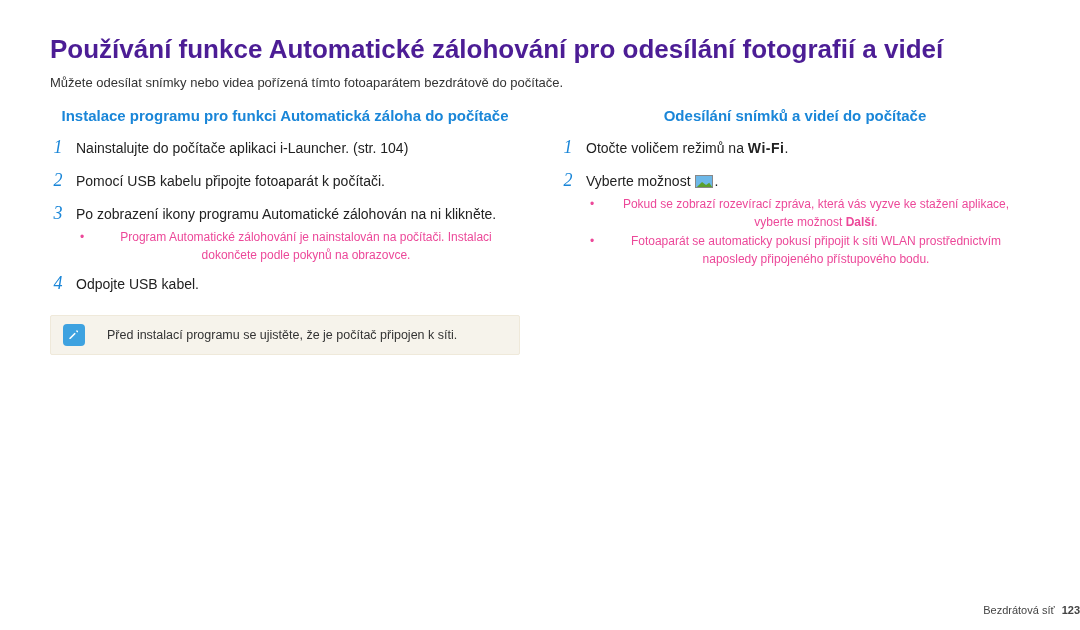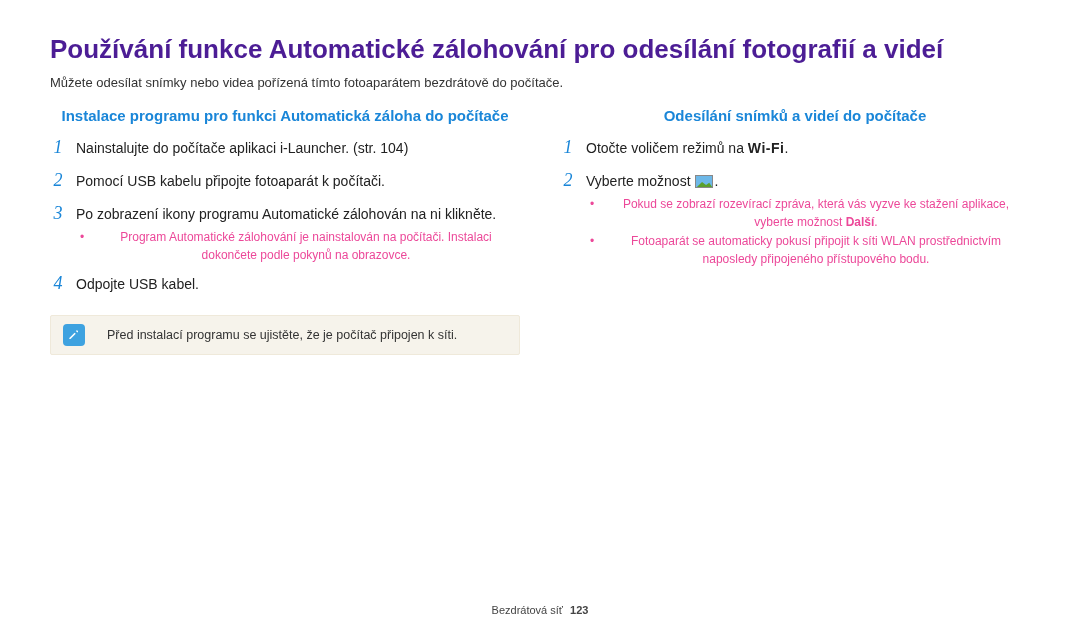--- a/index.html
+++ b/index.html
@@ -119,21 +119,21 @@
   .pic-icon .hill {
     position:absolute; left:1px; bottom:1px; width:16px; height:6px;
     background:#5aa02c;
     clip-path: polygon(0 100%, 35% 10%, 60% 60%, 80% 20%, 100% 100%);
   }
   .strong { font-weight: 700; }
   .footer {
     position: absolute;
     bottom: 14px;
     left: 0; right: 0;
-    text-align: center;
+    text-align: right;
     font-size: 11px;
     color: #444;
   }
   .footer .pn { font-weight: 700; margin-left: 4px; }
 </style>
 </head>
 <body>
 
 <div class="page">
 

